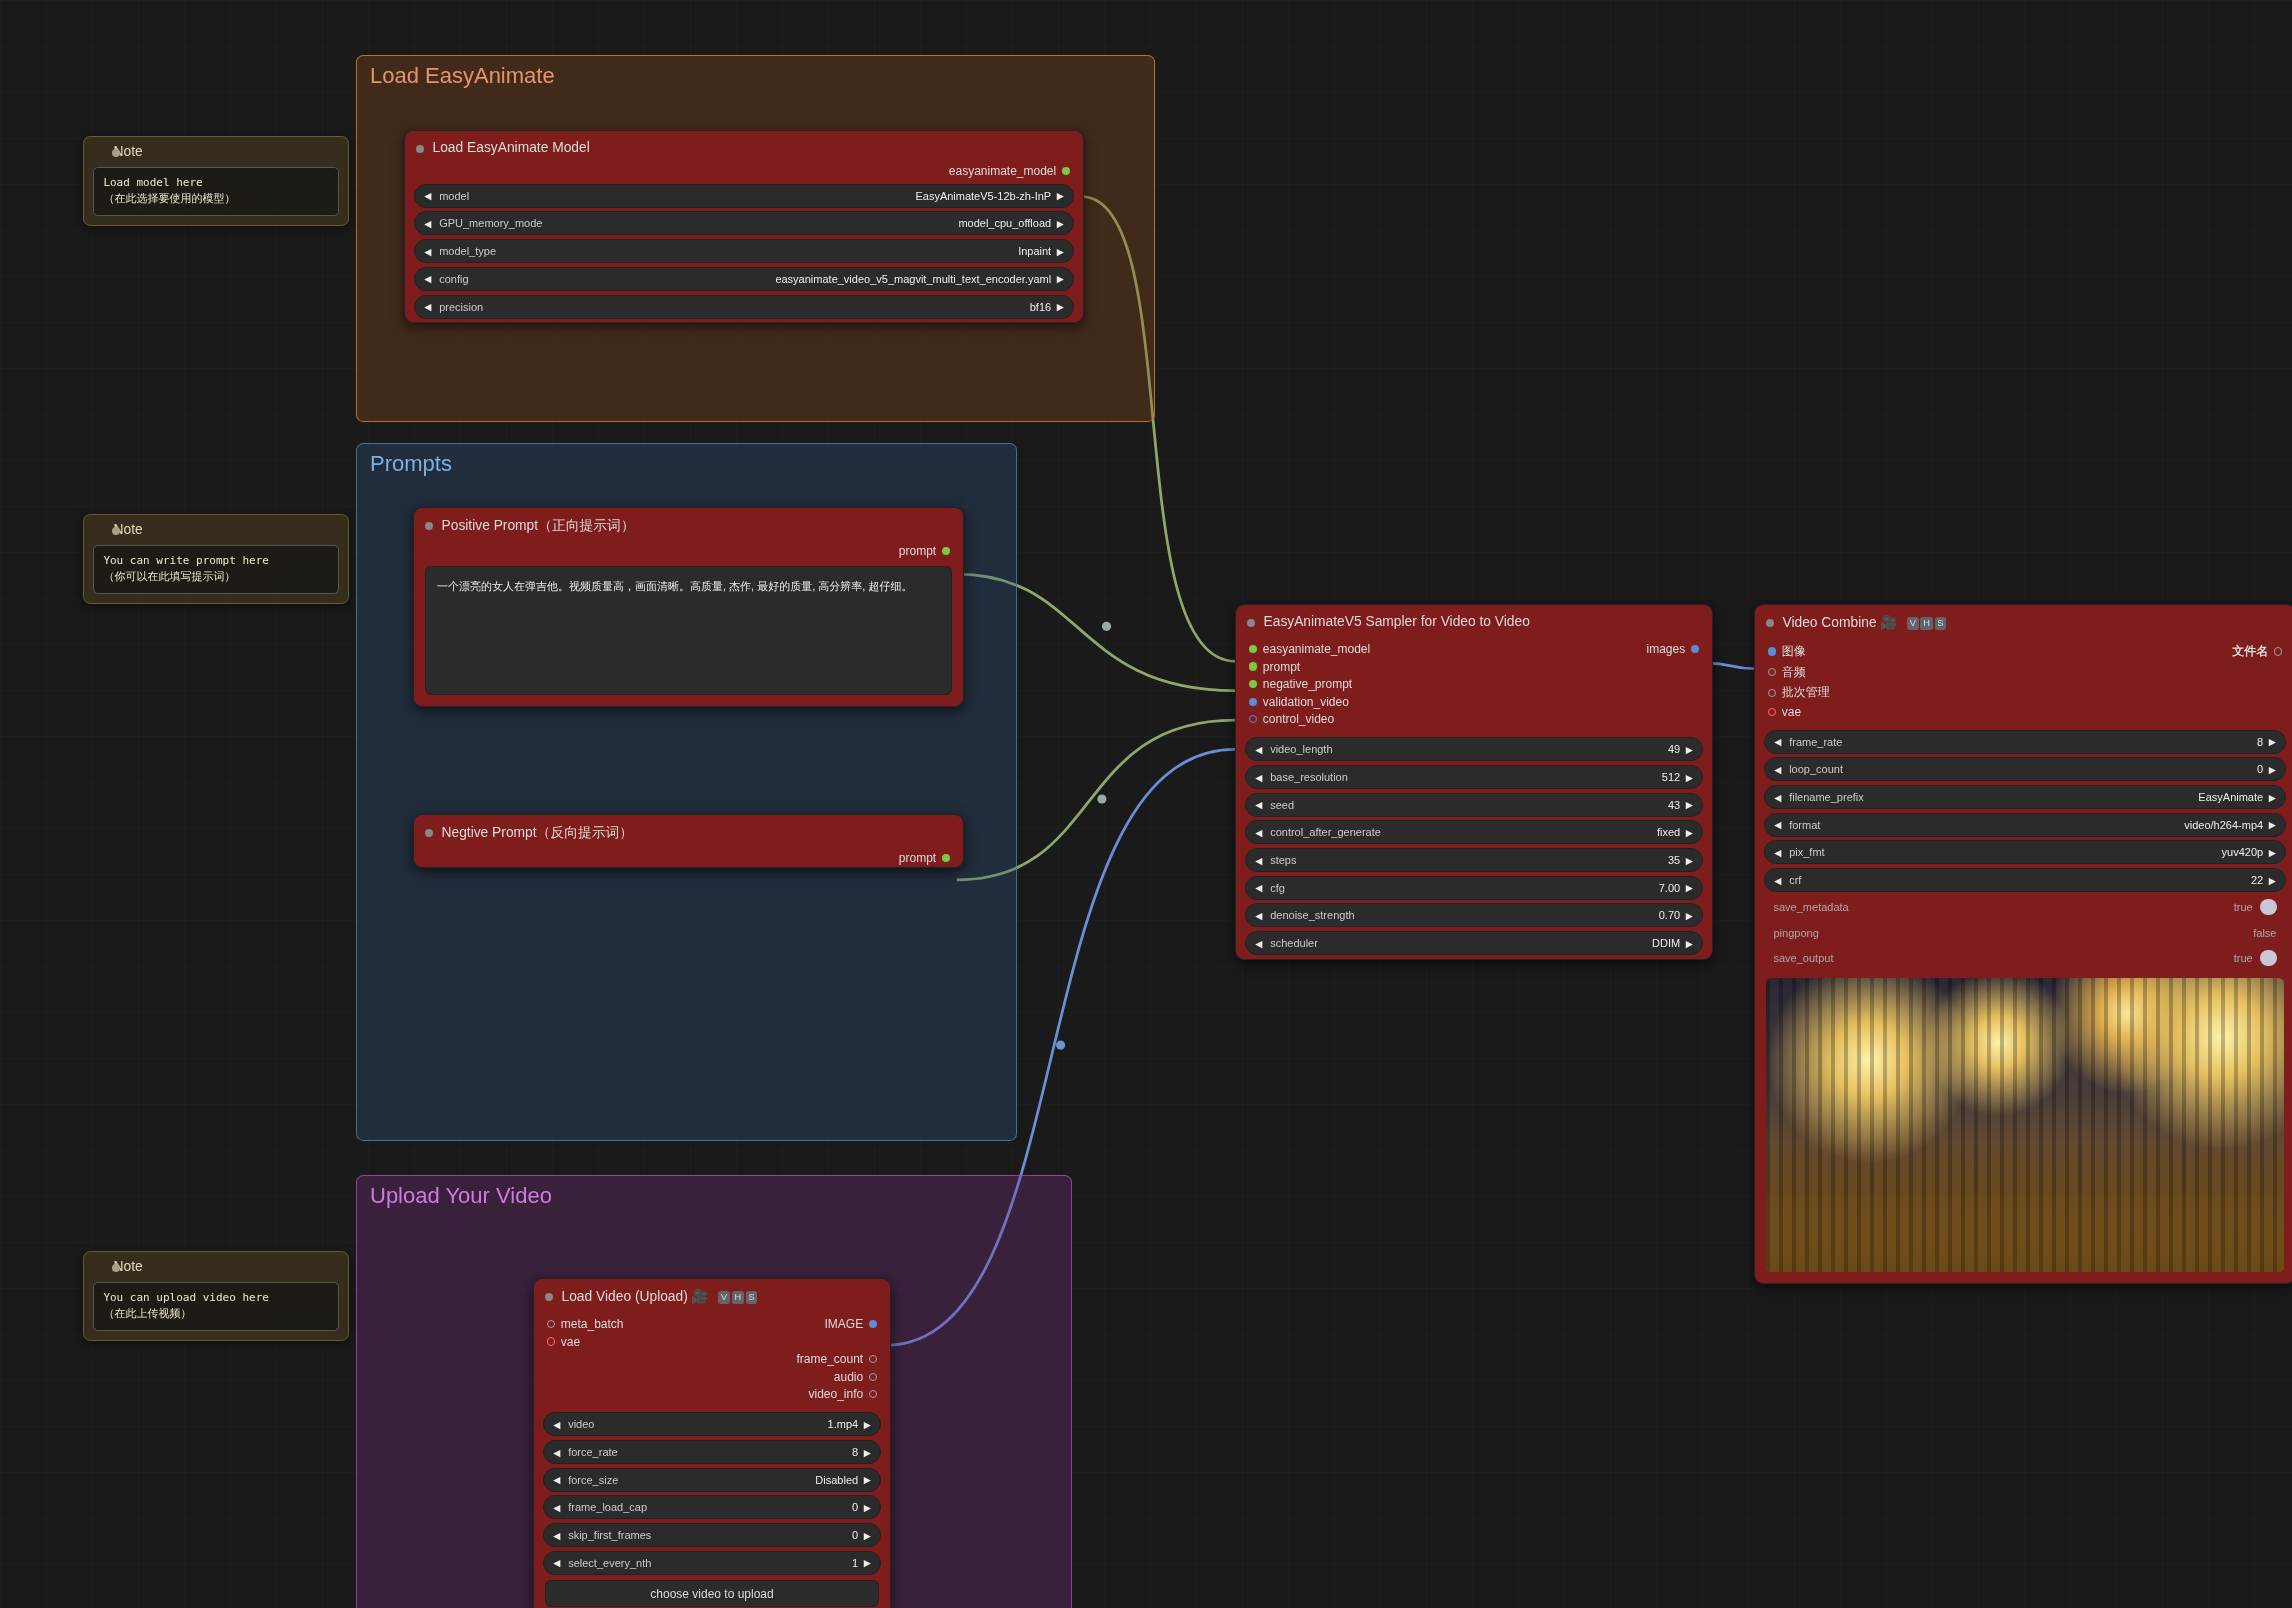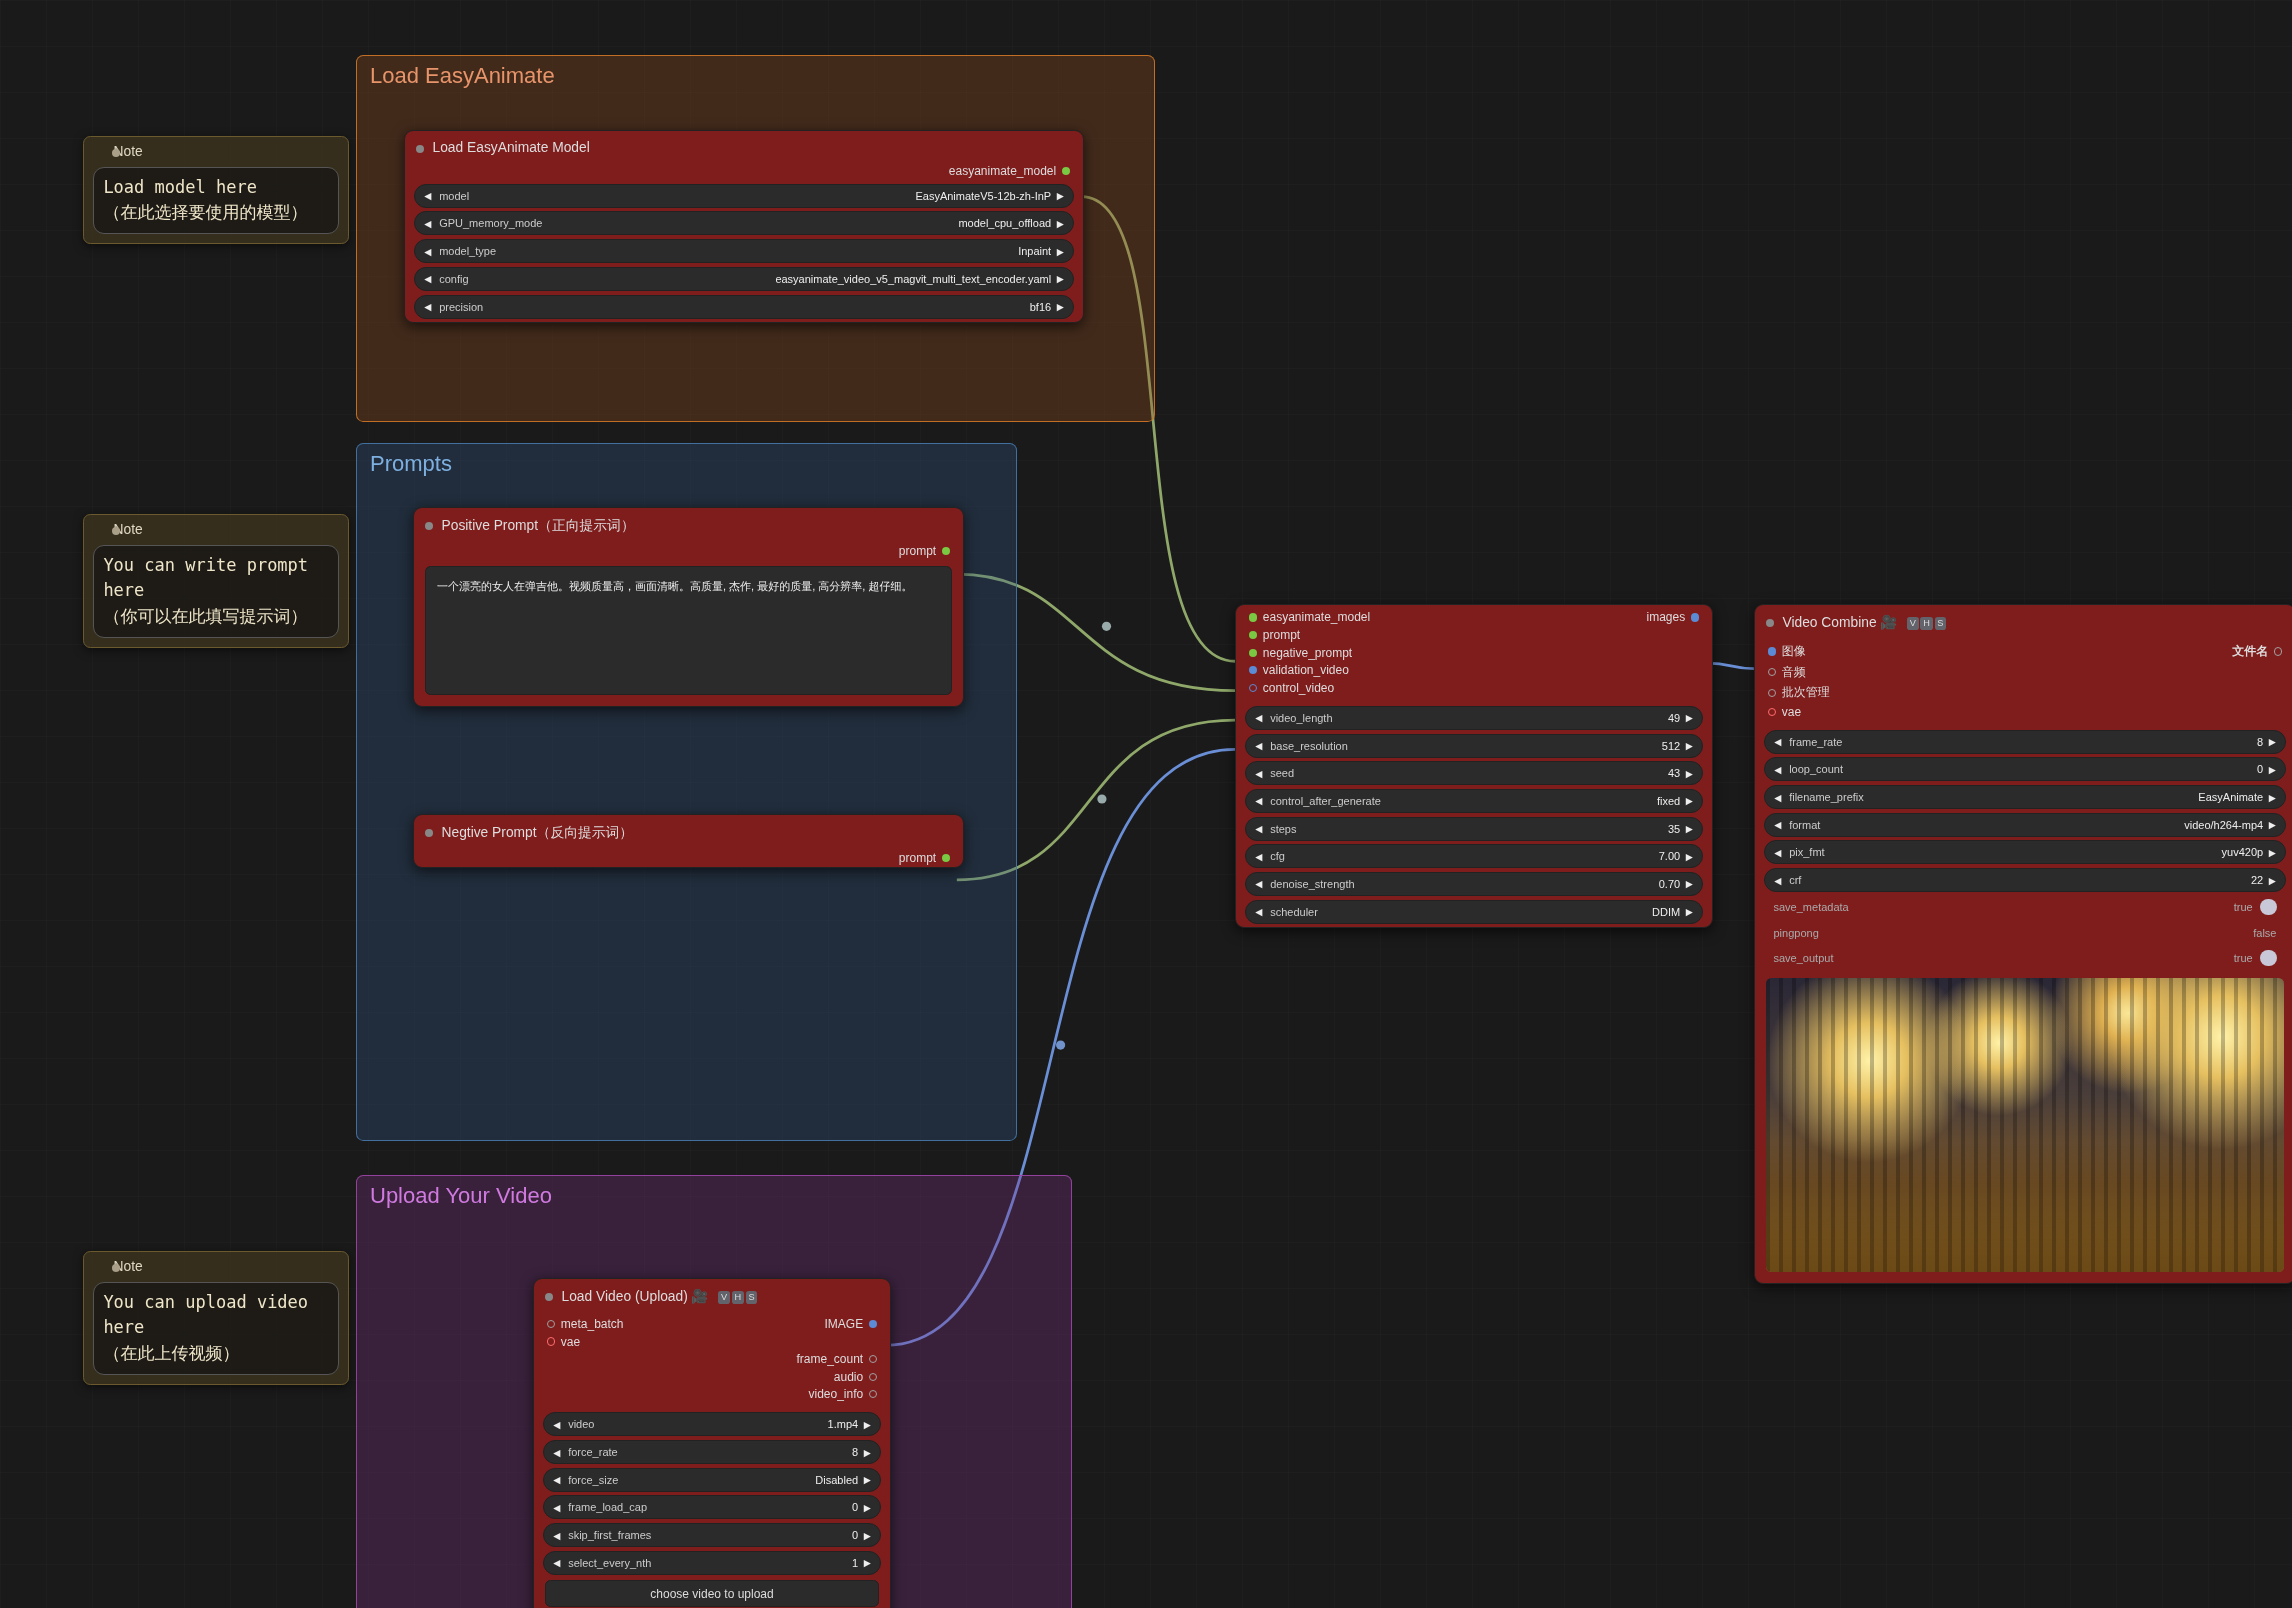--- a/index.html
+++ b/index.html
@@ -70,24 +70,24 @@
   .note-header .dot {
     position: absolute; left: 11px; top: 12px;
     width: 8.3px; height: 8.3px; border-radius: 50%;
     background: #aaa08a;
   }
   .note-header span { margin-left: 16.5px; }
   .note-body {
     margin: 0 9.2px 9.2px;
     background: rgba(20,20,20,0.7);
     border: 0.9px solid #555;
-    border-radius: 11px;
+    border-radius: 5px;
     padding: 7.3px 9.2px;
     font-family: ui-monospace, Menlo, monospace;
-    font-size: 17px;
+    font-size: 11px;
     line-height: 1.5;
     color: #efe6c9;
     white-space: pre-wrap;
   }
   .widget-row {
     display: flex;
     align-items: center;
     background: #2b2b2b;
     border: 0.9px solid #222;
     border-radius: 13px;
@@ -368,20 +368,21 @@
         <span class="wname">select_every_nth</span>
         <span class="wval">1</span>
         <span class="arrow">▶</span>
       </div>
     </div>
   <div class="flat-btn">choose video to upload</div>
 </div>
 
 <div class="node" style="left:1235px; top:604px; width:478px;">
 
+  <div class="node-header"><span class="dot"></span><span>EasyAnimateV5 Sampler for Video to Video</span></div>
   <div class="ports">
       <div class="port-row split">
         <span style="display:flex;align-items:center;gap:5.5px;">
           <span class="port-dot" style="background:#7ac943;"></span>
           <span>easyanimate_model</span>
         </span>
         <span style="display:flex;align-items:center;gap:5.5px;">
           <span>images</span>
           <span class="port-dot" style="background:#5c8bd6;"></span>
         </span>

